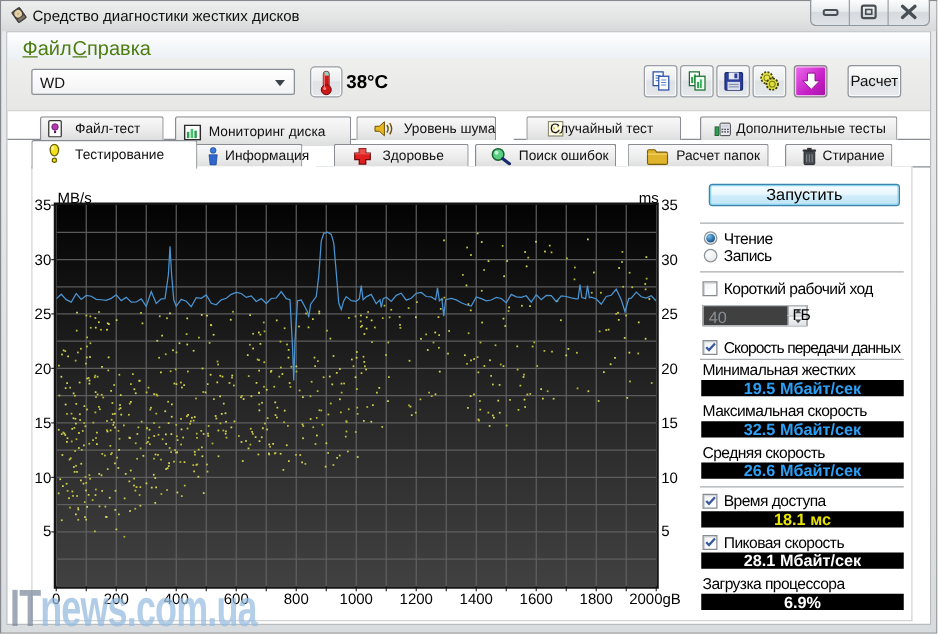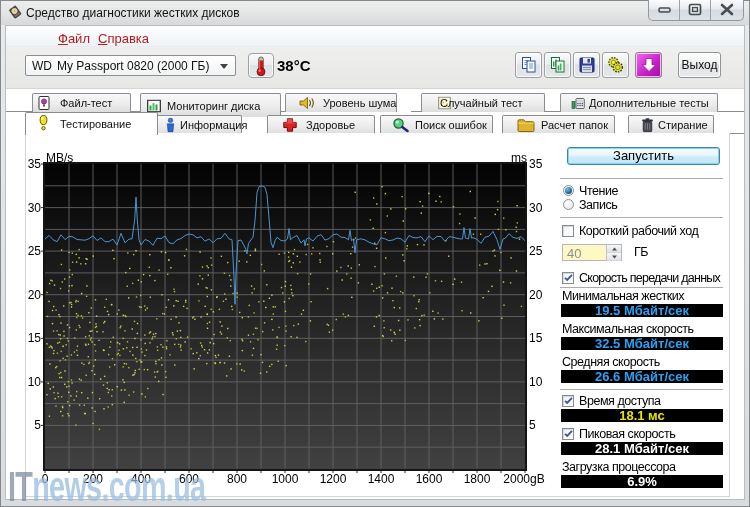--- a/index.html
+++ b/index.html
@@ -22,21 +22,21 @@
 .winbtn { flex:1; border-right:1px solid #9aa1a8; position:relative; }
 .winbtn:last-child { border-right:none; }
 
 
 .client { position:absolute; left:5px; top:25px; right:5px; bottom:7px;
   background:#fff; border:1px solid #b8bcbf; }
 
 
 .menubar { position:absolute; left:6px; top:26px; right:6px; height:21px;
   background:linear-gradient(#fdfeff,#eef2f6); border-bottom:1px solid #e8ebee; }
-.menu-item { position:absolute; top:31px; font-size:13px; color:#b91c1c;margin-left:40px; }
+.menu-item { position:absolute; top:31px; font-size:16px; color:#4d7c0f; }
 .menu-item u { text-decoration:underline; }
 
 .toolbar { position:absolute; left:6px; top:47px; right:6px; height:42px;
   background:linear-gradient(#efefee,#e7e7e6); border-bottom:1px solid #d4d4d3; }
 
 .combo { position:absolute; left:25px; top:55px; width:211px; height:21px;
   background:linear-gradient(#fff,#f2f3f4); border:1px solid #8a9097; border-radius:2px;
   font-size:12px; color:#111; }
 .combo .arr { position:absolute; right:7px; top:8px; width:0; height:0;
   border-left:4px solid transparent; border-right:4px solid transparent;
@@ -80,22 +80,22 @@
 .radio { position:absolute; width:11px; height:11px; border-radius:50%;
   border:1px solid #8b9399; background:radial-gradient(circle at 35% 30%,#fff,#dfe3e6); }
 .radio.sel::after { content:""; position:absolute; left:1px; top:1px; width:7px; height:7px;
   border-radius:50%; background:radial-gradient(circle at 35% 30%,#7ec0ea,#2a6da8 55%,#123c60); }
 .chk { position:absolute; width:12px; height:12px;
   background:linear-gradient(135deg,#eef0f2,#fdfdfe 60%);
   border:1px solid #868b90; box-shadow:inset 1px 1px 0 #d4d9dd; }
 .chk svg { position:absolute; left:-1px; top:-2px; }
 
 
-.spin { position:absolute; left:562px; top:244px; width:60px; height:17px;
-  border:1px solid #b4b8bc; background:#fef9c3; }
+.spin { position:absolute; left:562px; top:244px; width:84px; height:17px;
+  border:1px solid #b4b8bc; background:#404040; }
 .spin .val { position:absolute; left:4px; top:1px; font-size:13px; color:#8a8f94; }
 .spin .sb { position:absolute; right:0; width:15px; height:7.5px; display:block;
   border-left:1px solid #c0c4c8; border-bottom:1px solid #d4d7da;
   background:linear-gradient(#f6f7f8,#e0e3e6); overflow:hidden; }
 .spin .sb svg { position:absolute; left:0; top:0; display:block; }
 
 .watermark { position:absolute; left:8px; top:463px; font-size:42px; font-weight:bold;
   letter-spacing:-1px; transform:scaleX(.685); transform-origin:left top; white-space:nowrap; }
 
 .t38 { position:absolute; left:277px; top:57px; font-size:15px; font-weight:bold; color:#000; }
@@ -132,21 +132,20 @@
 <div class="client"></div>
 
 <div class="menubar"></div>
 <div class="menu-item" style="left:18px"><u>Ф</u>айл</div>
 <div class="menu-item" style="left:58px"><u>С</u>правка</div>
 
 <div class="toolbar"></div>
 
 <div class="combo">
   <span style="position:absolute;left:6px;top:3px">WD</span>
-  <span style="position:absolute;left:31px;top:3px">My Passport 0820 (2000 ГБ)</span>
   <span class="arr"></span>
 </div>
 
 <div class="tbtn" style="left:248px;top:53px;width:26px;height:25px;border-radius:4px">
   <svg width="14" height="21" viewBox="0 0 14 21">
     <rect x="4.6" y="1.5" width="4.8" height="14" rx="2.2" fill="#8adbc4" stroke="#8a4040" stroke-width="0.8"></rect>
     <rect x="4.9" y="5" width="4.2" height="10.5" fill="#cc1818"></rect>
     <circle cx="7" cy="16.3" r="4" fill="#cc1818" stroke="#6a0c0c" stroke-width="0.8"></circle>
     <circle cx="5.7" cy="15.2" r="1.2" fill="#ff8888"></circle>
     <path d="M5.6 3 v11" stroke="#ee6666" stroke-width="0.9"></path>
@@ -187,21 +186,21 @@
     <circle cx="6.5" cy="5.8" r="2.3" fill="none" stroke="#8a8a18" stroke-width="0.9"></circle>
     <circle cx="10.8" cy="10.8" r="4.6" fill="#dede3e" stroke="#3a3a06" stroke-width="1.4" stroke-dasharray="1.6 1.1"></circle>
     <circle cx="10.8" cy="10.8" r="2.3" fill="none" stroke="#80801a" stroke-width="0.9"></circle>
   </svg>
 </div>
 <div class="tbtn" style="left:635px;background:linear-gradient(135deg,#ee6cee,#c71fc7 60%,#a510a5);border-color:#888">
   <svg width="17" height="17" viewBox="0 0 17 17">
     <path d="M8.5 15 L1.8 8.2 H5.5 V2 H11.5 V8.2 H15.2 Z" fill="#fff" stroke="#8a0a8a" stroke-width="0.7"></path>
   </svg>
 </div>
-<div class="pushbtn" style="left:678px;top:52px;width:43px;height:26px;line-height:24px">Выход</div>
+<div class="pushbtn" style="left:678px;top:52px;width:43px;height:26px;line-height:24px">Расчет</div>
 
 <div class="tab" style="left:32px;top:93px;width:99px;height:19px">
   <svg width="13" height="14" viewBox="0 0 13 14" style="left:5px">
       <rect x="1" y="0.5" width="10" height="13" rx="1" fill="#fff" stroke="#333" stroke-width="1"></rect>
       <circle cx="6" cy="5.5" r="2.6" fill="#b23ab2" stroke="#5e135e" stroke-width="0.6"></circle>
       <rect x="5.2" y="8.5" width="1.7" height="2" fill="#5e135e"></rect>
     </svg>
   <span class="lbl" style="left:27px">Файл-тест</span>
 </div>
 <div class="tab" style="left:140px;top:93px;width:141px;height:24px">

